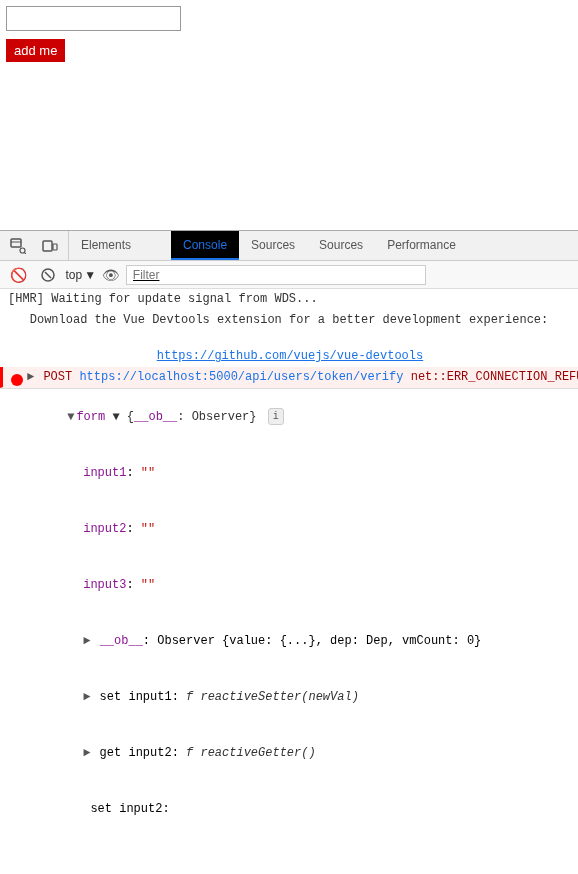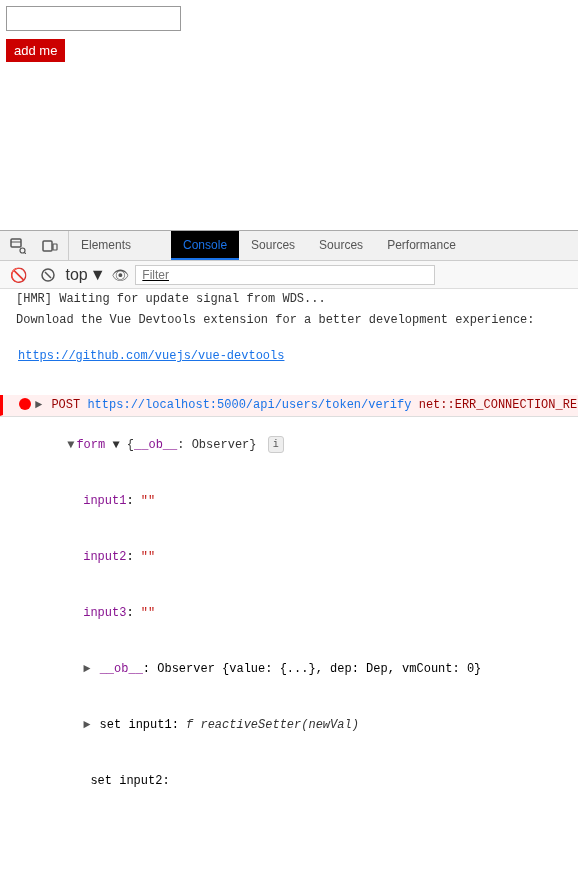--- a/index.html
+++ b/index.html
@@ -99,21 +99,21 @@
       color: #555;
       display: flex;
       align-items: center;
     }
 
     .top-dropdown {
       display: flex;
       align-items: center;
       border: none;
       background: none;
-      font-size: 16px;
+      font-size: 12px;
       cursor: pointer;
       gap: 2px;
       color: #333;
     }
 
     .eye-icon {
       font-size: 14px;
       color: #555;
       cursor: pointer;
     }
@@ -132,21 +132,21 @@
     
     .console-content {
       flex: 1;
       overflow-y: auto;
       font-family: 'Courier New', monospace;
       font-size: 12px;
       background: #fff;
     }
 
     .console-line {
-      padding: 1px 16px;
+      padding: 1px 8px;
       border-bottom: 1px solid transparent;
       line-height: 1.5;
       white-space: pre;
       display: flex;
       align-items: flex-start;
     }
 
     .console-line.info {
       color: #333;
     }
@@ -278,27 +278,27 @@
     <input class="filter-input" type="text" placeholder="Filter" style="">
   </div>
 
   <div class="console-content">
 
     <div class="console-line info">
       <span style="color:#333;">[HMR] Waiting for update signal from WDS...</span>
     </div>
 
 
-    <div class="console-line info" style="flex-direction:column;white-space:normal;">
+    <div class="console-line info" style="flex-direction:column;white-space:normal;align-items:center;">
       <span>Download the Vue Devtools extension for a better development experience:</span>
         <br>
       <a class="link" style="padding-left:2px;text-decoration:underline;">https://github.com/vuejs/vue-devtools</a>
     </div>
 
-    <div class="console-line error" style="align-items:flex-start;margin-top:28px;">
+    <div class="console-line error" style="align-items:flex-end;">
       <span class="error-dot"></span>
       <span><span class="expand-arrow">►</span> POST </span>
       <span class="err-url">https://localhost:5000/api/users/token/verify</span>
       <span class="err-msg"> net::ERR_CONNECTION_REFUSED</span>
     </div>
 
     <div class="section-sep"></div>
 
     <div class="obj-line">
       <span class="expand-arrow">▼</span><span class="prop-kw">form</span> <span style="color:#333;">▼ {<span class="prop-key">__ob__</span>: Observer}</span> <span class="badge">i</span>
@@ -312,17 +312,20 @@
     <div class="obj-line indent1">
       <span class="prop-key">input3</span>: <span class="prop-str">""</span>
     </div>
     <div class="obj-line indent1">
       <span class="expand-arrow">►</span> <span class="prop-key">__ob__</span>: Observer {value: {...}, dep: Dep, vmCount: 0}
     </div>
     <div class="obj-line indent1">
       <span class="expand-arrow">►</span> set input1: <span class="prop-func"><em>f</em> reactiveSetter(newVal)</span>
     </div>
     <div class="obj-line indent1">
+      <span class="expand-arrow">►</span> get input2: <span class="prop-func"><em>f</em> reactiveGetter()</span>
+    </div>
+    <div class="obj-line indent1">
        set input2: 
     </div>
 
   </div>
 </div>
 
 </body></html>

